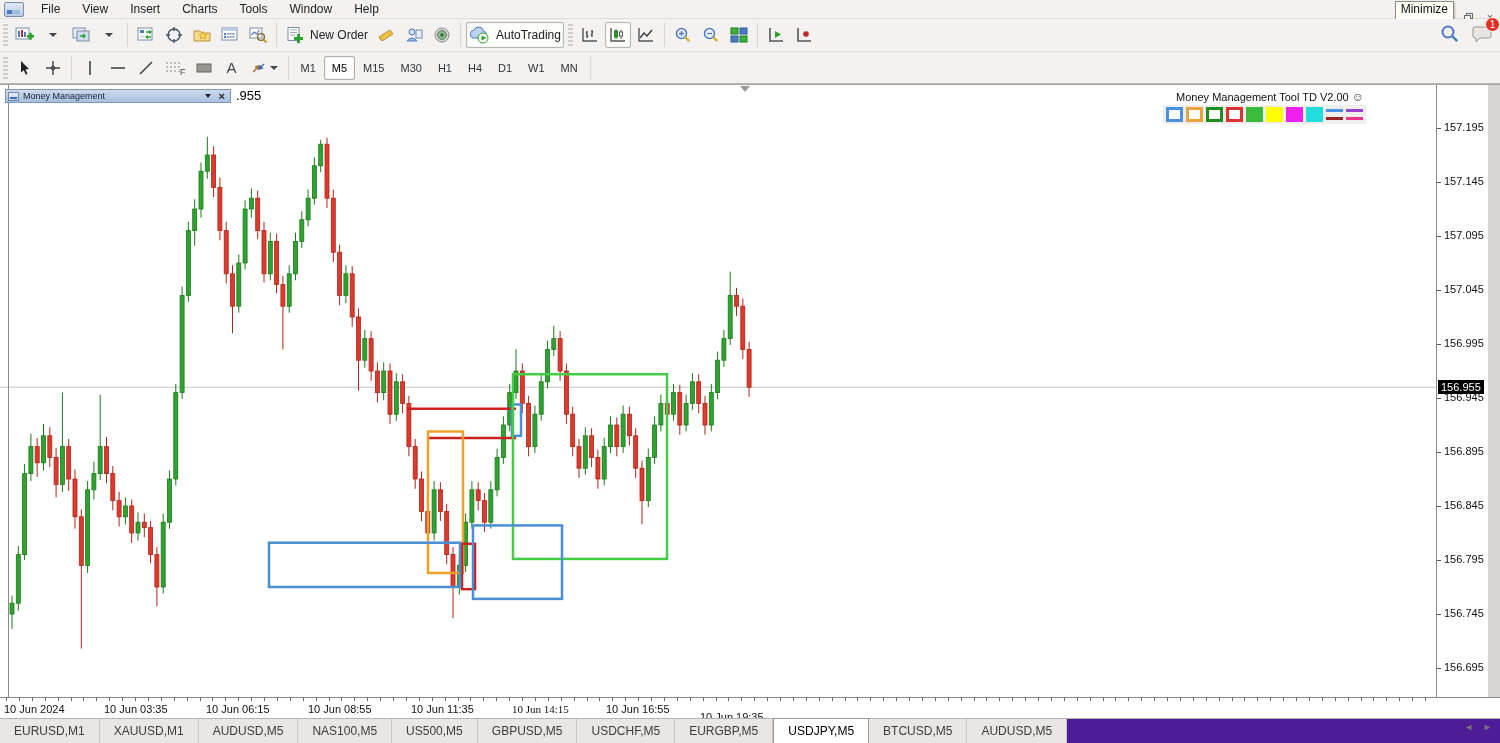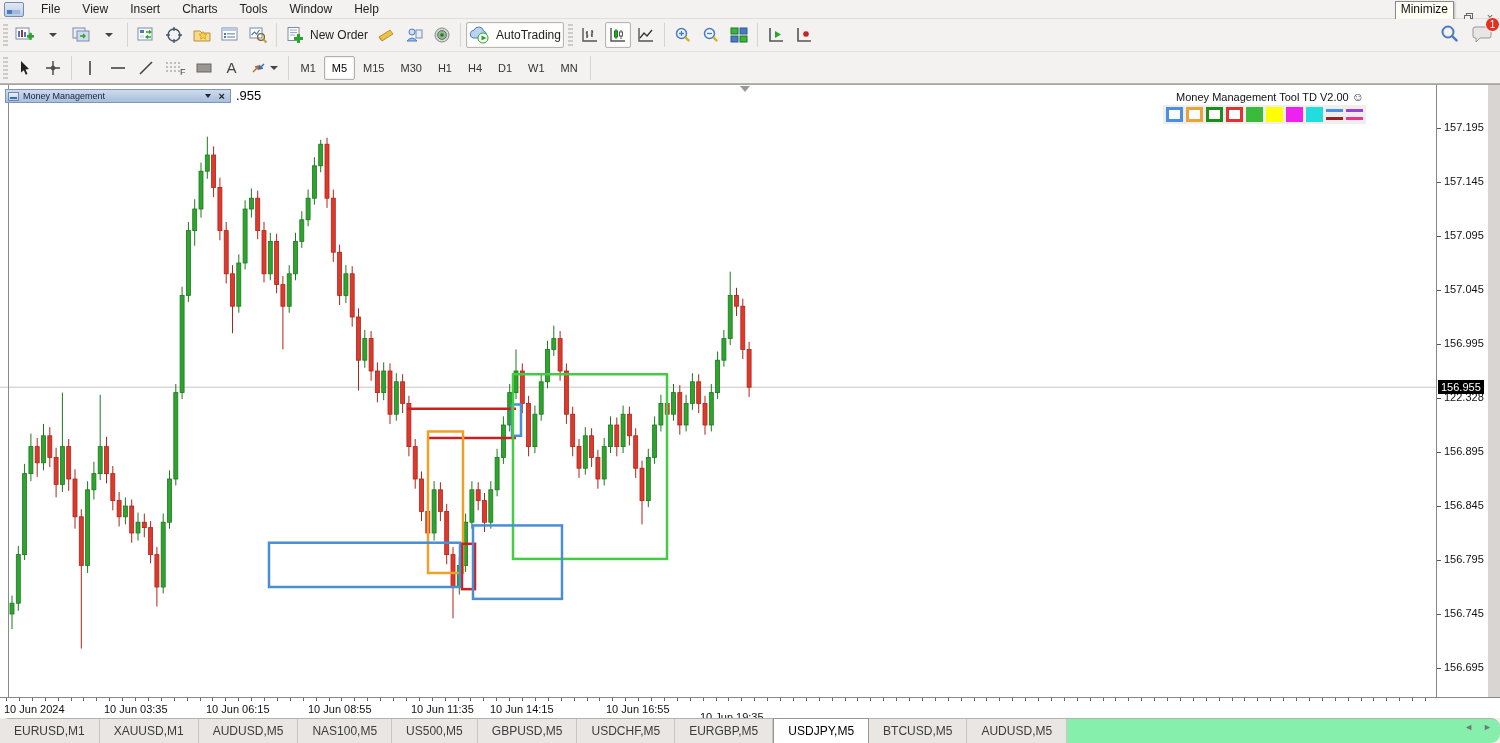--- a/index.html
+++ b/index.html
@@ -61,21 +61,21 @@
   .plabel { position:absolute; left:7px; white-space:nowrap; }
   #cur-price { position:absolute; left:1px; background:#000; color:#fff; padding:0 3px; font-size:11px; line-height:14px; }
   #axis-gray-strip { position:absolute; left:1488px; top:0; width:12px; height:613px; background:#d8d5d2; }
 
   
   #time-axis { position:absolute; left:0; top:697px; width:1500px; height:21px; background:#fff; border-top:1px solid #888; font-size:11px; color:#111; }
   .ttick { position:absolute; top:0; width:1px; height:3px; background:#666; }
   .tlab { position:absolute; top:5px; white-space:nowrap; }
 
   
-  #tabbar { position:absolute; left:0; top:718px; width:1500px; height:25px; background:#86efac; border-top:1px solid #b5b1ad; display:flex; align-items:flex-end;border-radius:9px; }
+  #tabbar { position:absolute; left:0; top:718px; width:1500px; height:25px; background:#4c1d95; border-top:1px solid #b5b1ad; display:flex; align-items:flex-end; }
   .tab { height:24px; padding:0 14px; display:flex; align-items:center; font-size:12px; color:#3c3c3c; border-right:1px solid #c9c5c1; background:#e9e6e3; }
   .tab.active { background:#ffffff; border:1px solid #9a9691; border-bottom:none; color:#000; height:25px; margin-top:-1px; }
   #tab-arrows { position:absolute; right:8px; top:722px; display:flex; gap:10px; font-size:9px; color:#777; }
 </style>
 </head>
 <body>
 
 <div id="app">
 
   <div id="menubar">
@@ -630,21 +630,21 @@
         <div class="plabel" style="top: 36px; text-align: center;">157.195</div>
         <div class="ptick" style="top: 97px;"></div>
         <div class="plabel" style="top: 90px;">157.145</div>
         <div class="ptick" style="top: 151px;"></div>
         <div class="plabel" style="top: 144px;">157.095</div>
         <div class="ptick" style="top: 205px;"></div>
         <div class="plabel" style="top: 198px;">157.045</div>
         <div class="ptick" style="top: 259px;"></div>
         <div class="plabel" style="top: 252px;">156.995</div>
         <div class="ptick" style="top: 313px;"></div>
-        <div class="plabel" style="top: 306px;">122.328</div>
+        <div class="plabel" style="top: 306px;">156.945</div>
         <div class="ptick" style="top: 367px;"></div>
         <div class="plabel" style="top: 360px;">156.895</div>
         <div class="ptick" style="top: 421px;"></div>
         <div class="plabel" style="top: 414px;">156.845</div>
         <div class="ptick" style="top: 475px;"></div>
         <div class="plabel" style="top: 468px;">156.795</div>
         <div class="ptick" style="top: 529px;"></div>
         <div class="plabel" style="top: 522px;">156.745</div>
         <div class="ptick" style="top: 583px;"></div>
         <div class="plabel" style="top: 576px;">156.695</div>
@@ -763,21 +763,21 @@
       <div class="ttick" style="left: 1373.4px;"></div>
       <div class="ttick" style="left: 1386.3px;"></div>
       <div class="ttick" style="left: 1399.2px;"></div>
       <div class="ttick" style="left: 1412.1px;"></div>
       <div class="ttick" style="left: 1425px;"></div>
       <div class="tlab" style="left: 4px;">10 Jun 2024</div>
       <div class="tlab" style="left: 104px;">10 Jun 03:35</div>
       <div class="tlab" style="left: 206px;">10 Jun 06:15</div>
       <div class="tlab" style="left: 308px;">10 Jun 08:55</div>
       <div class="tlab" style="left: 411px;">10 Jun 11:35</div>
-      <div class="tlab" style="left: 490px;">10 Jun 14:15</div>
+      <div class="tlab" style="left: 512px; font-family: Liberation Serif, serif;">10 Jun 14:15</div>
       <div class="tlab" style="left: 606px;">10 Jun 16:55</div>
       <div class="tlab" style="left: 700px; margin-top: 8px;">10 Jun 19:35</div>
     </div>
 
   <div id="tabbar">
       <div class="tab">EURUSD,M1</div>
       <div class="tab">XAUUSD,M1</div>
       <div class="tab">AUDUSD,M5</div>
       <div class="tab">NAS100,M5</div>
       <div class="tab">US500,M5</div>

